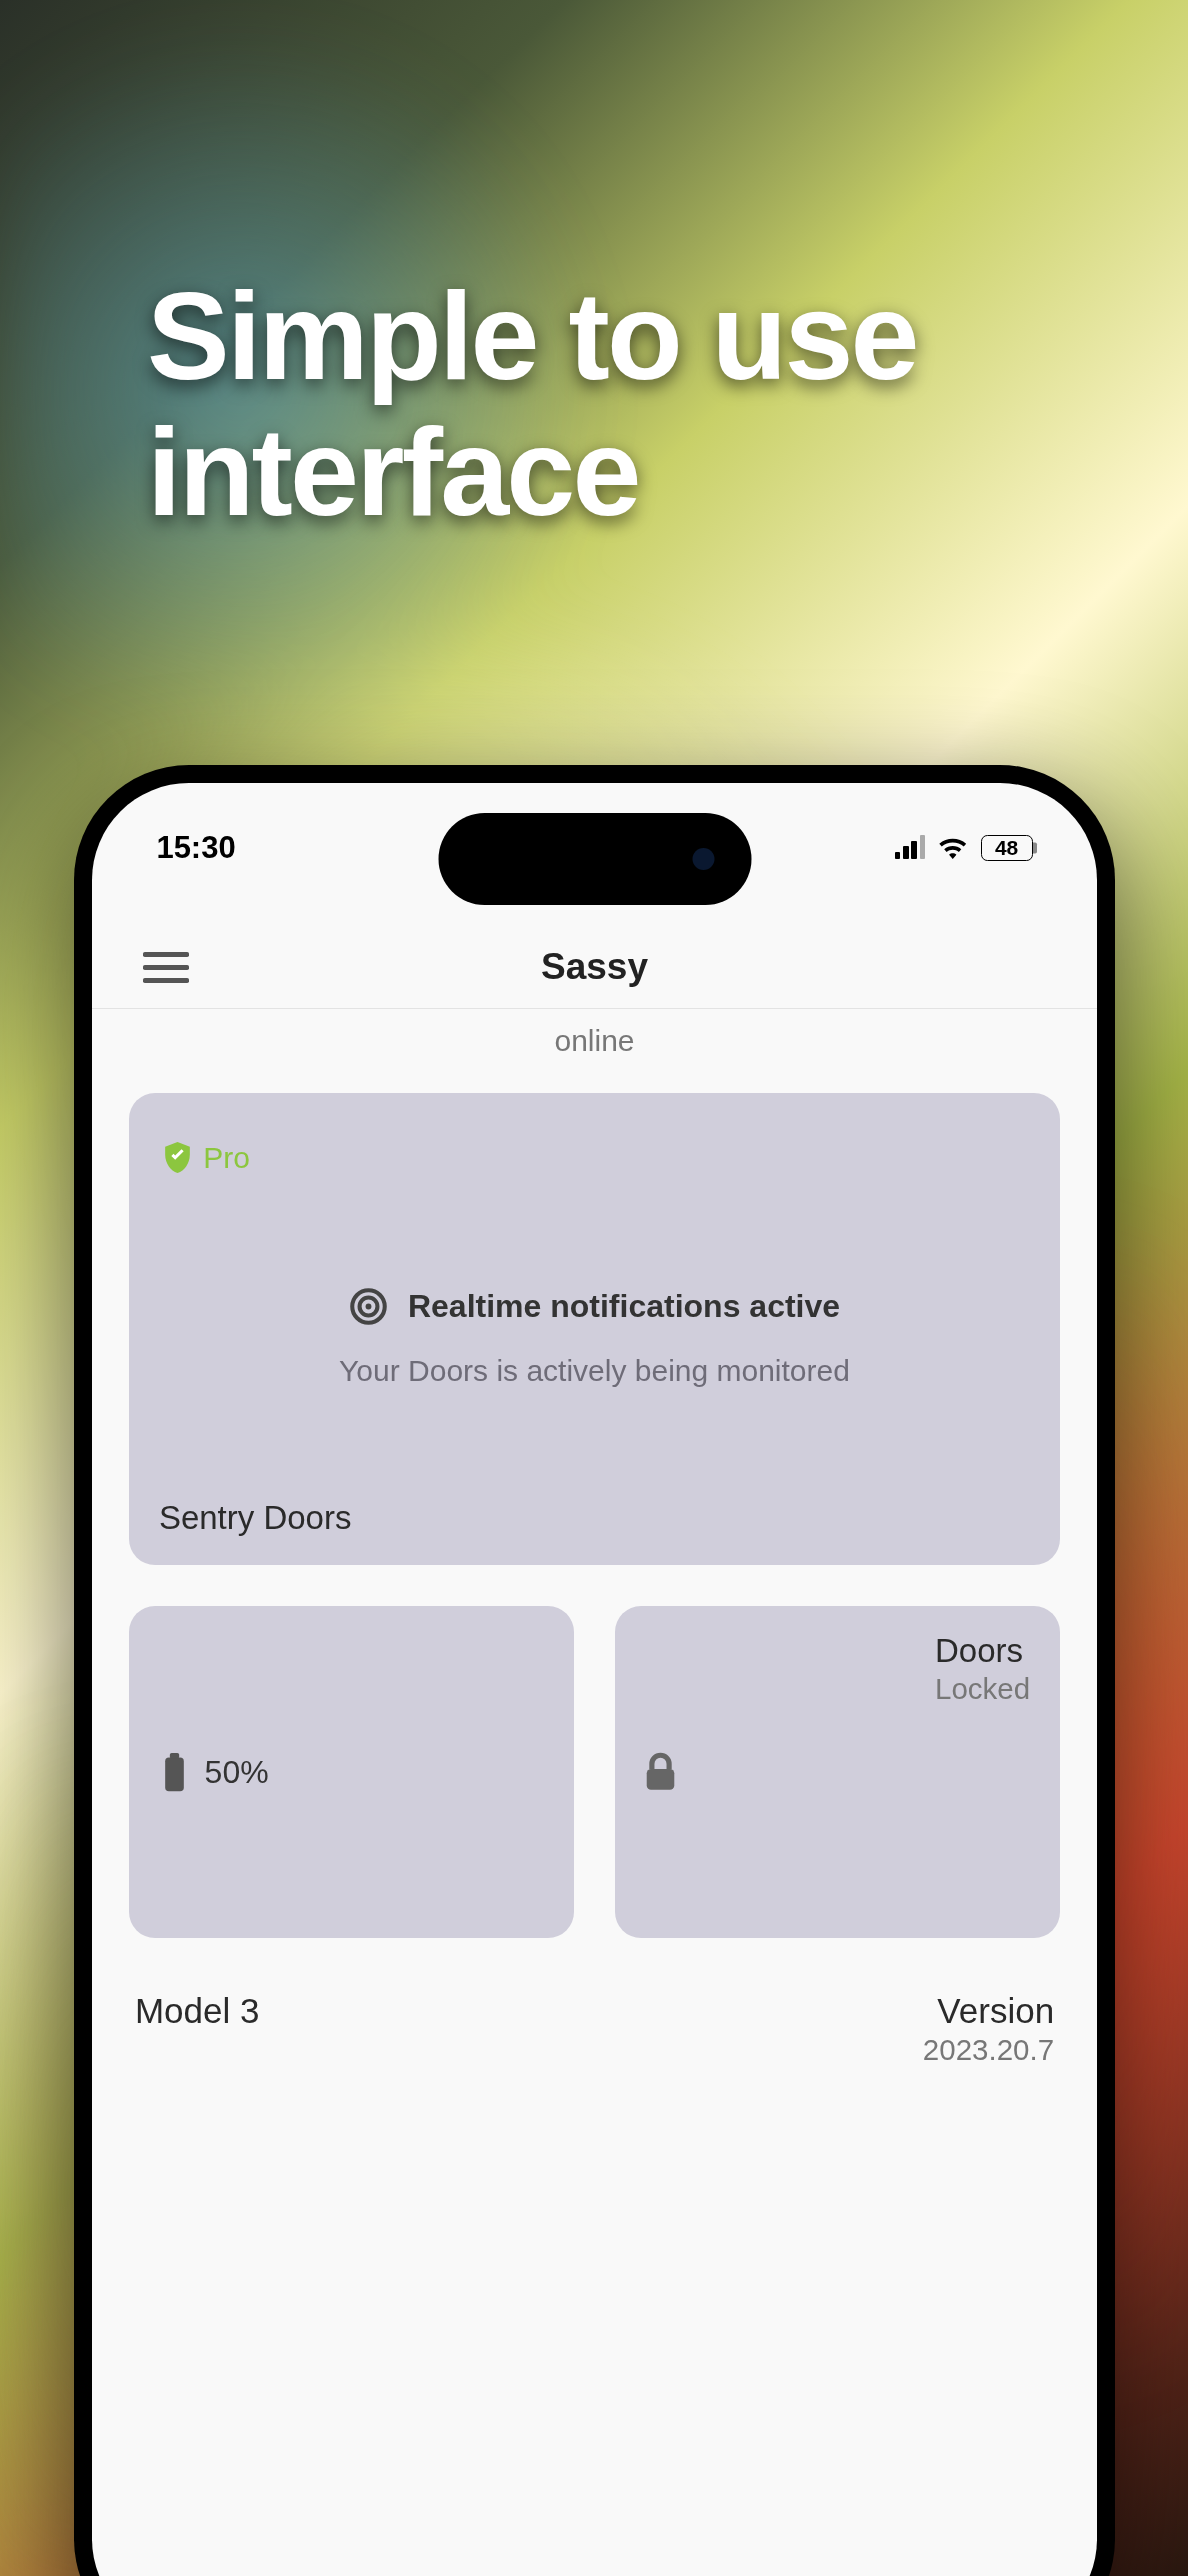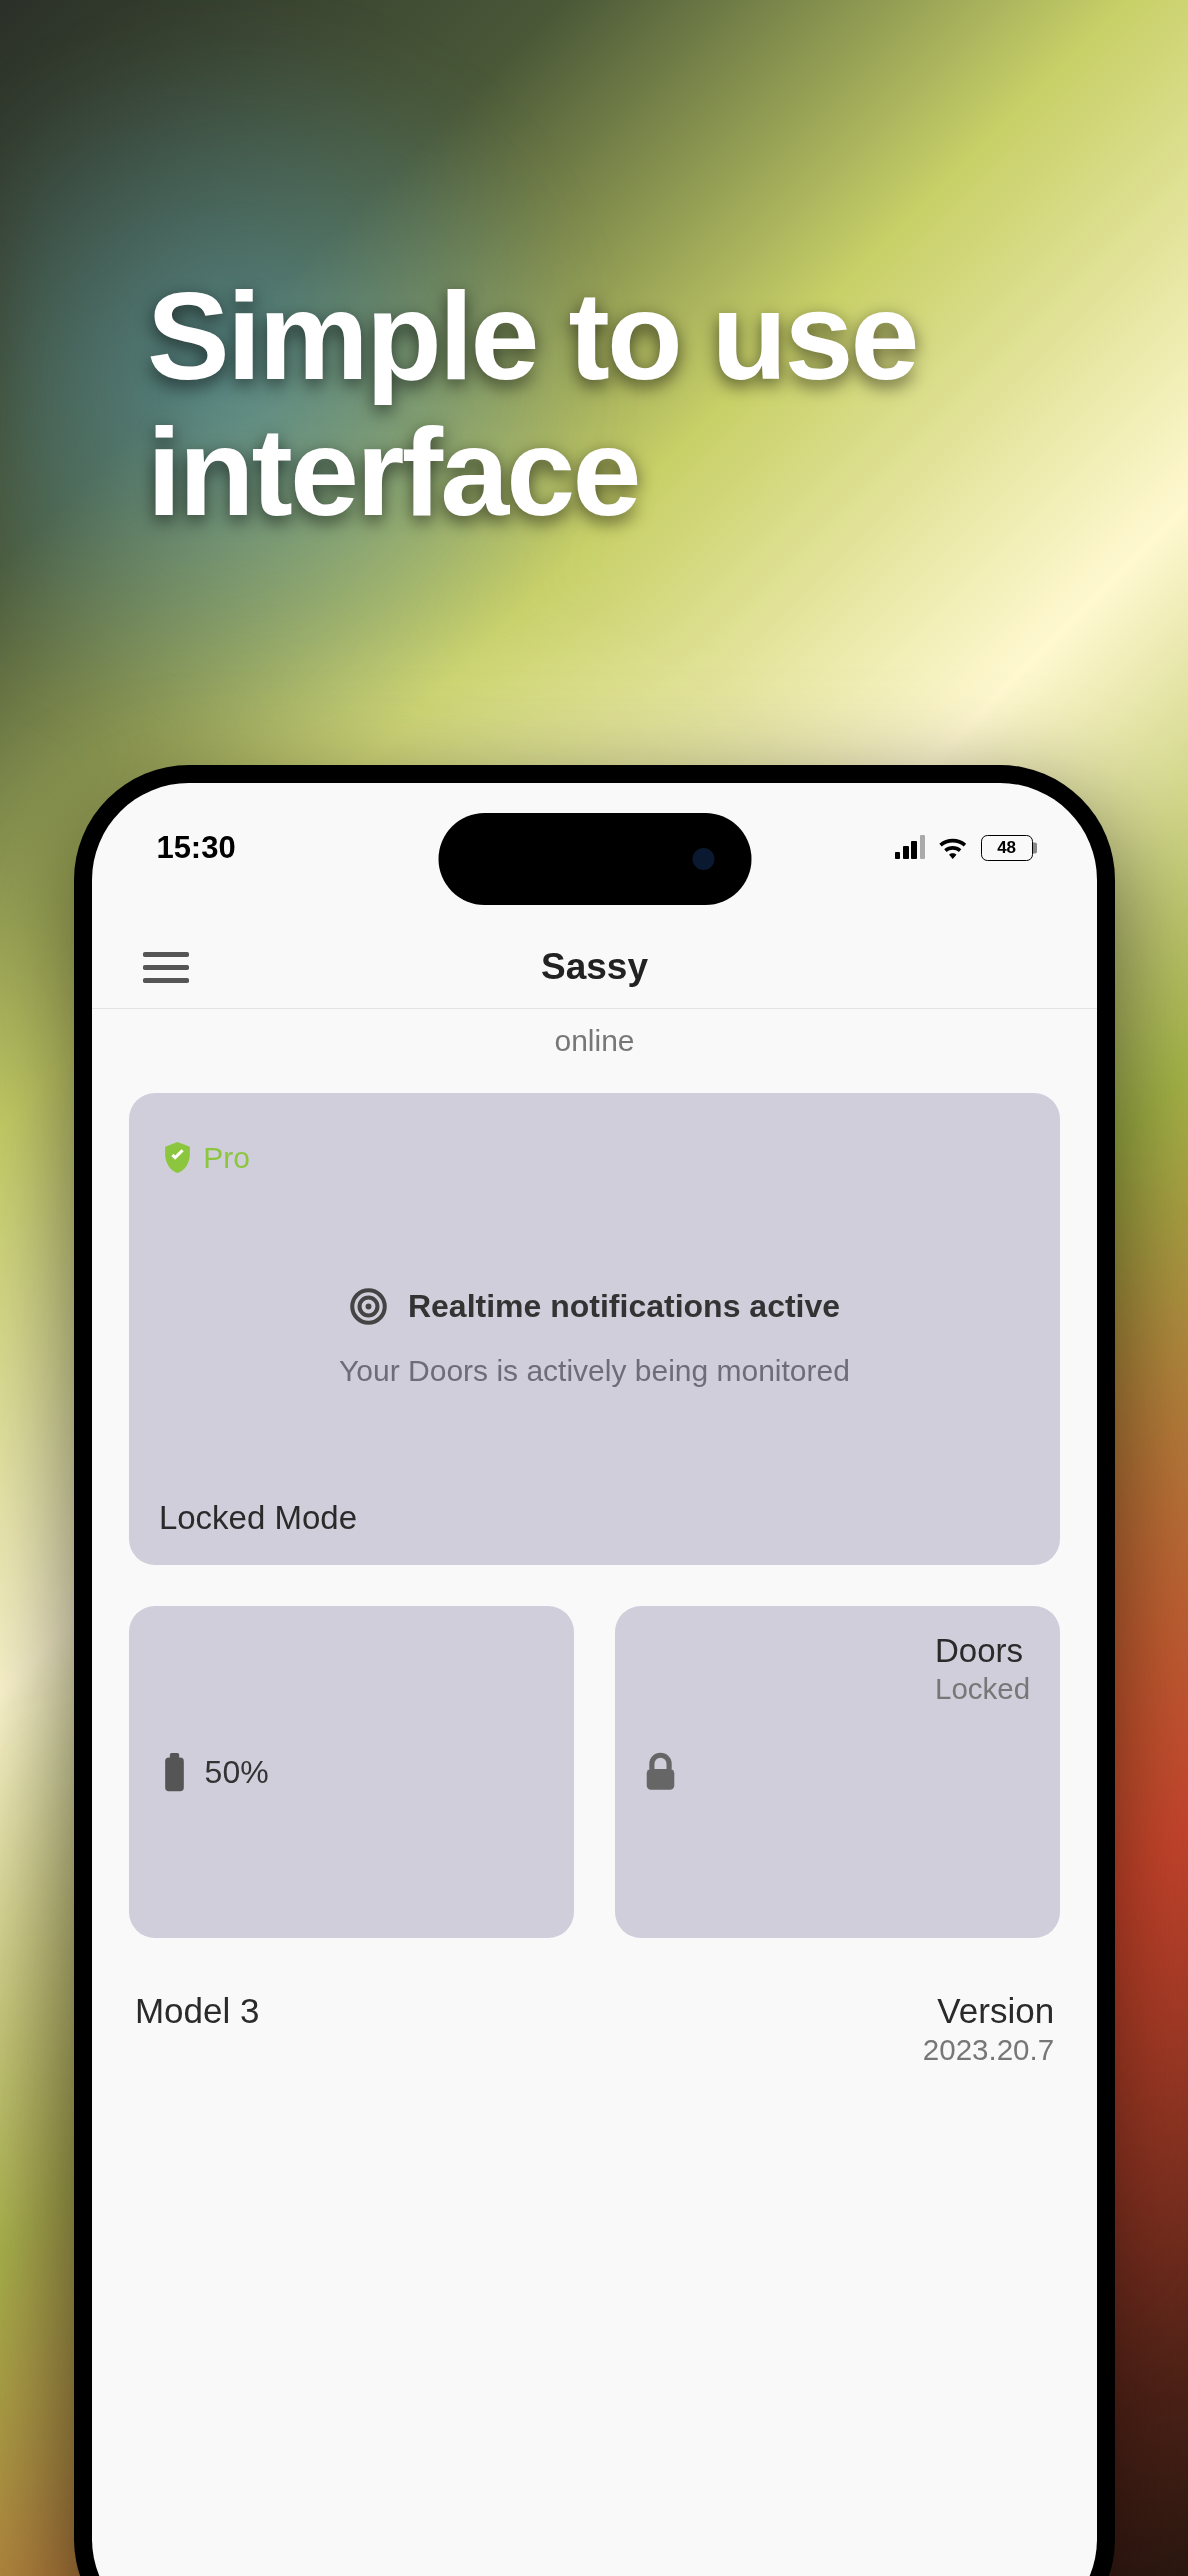--- a/index.html
+++ b/index.html
@@ -114,21 +114,21 @@
     .wifi-icon svg { width: 29.5px; height: 22px; display:block;}
     .battery-box {
       width: 52px;
       height: 26px;
       border: 1.8px solid #000;
       border-radius: 6.4px;
       position: relative;
       display: flex;
       align-items: center;
       justify-content: center;
-      font-size: 17px;
+      font-size: 21px;
       font-weight: 600;
     }
     .battery-box::after {
       content: '';
       position: absolute;
       right: -5.5px;
       top: 50%;
       transform: translateY(-50%);
       width: 3.7px;
       height: 11px;
@@ -338,21 +338,21 @@
             <svg viewBox="0 0 24 24">
                 <circle cx="12" cy="12" r="10" fill="none" stroke="#444" stroke-width="2.5"></circle>
                 <circle cx="12" cy="12" r="5.5" fill="none" stroke="#444" stroke-width="2.5"></circle>
                 <circle cx="12" cy="12" r="1.8" fill="#444"></circle>
               </svg>
           </span>
           <span>Realtime notifications active</span>
         </div>
         <div class="card-sub">Your Doors is actively being monitored</div>
         <div class="card-footer">
-          <div class="card-footer-title">Locked Mode</div>
+          <div class="card-footer-title">Sentry Doors</div>
         </div>
       </div>
 
       <div class="grid-2">
         <div class="small-card">
           <div class="small-card-top">
             <span class="battery-icon">
               <svg viewBox="0 0 14 22">
                   <rect x="2" y="3" width="10" height="18" rx="2" fill="#555"></rect>
                   <rect x="4.5" y="0.5" width="5" height="3" rx="1" fill="#555"></rect>

